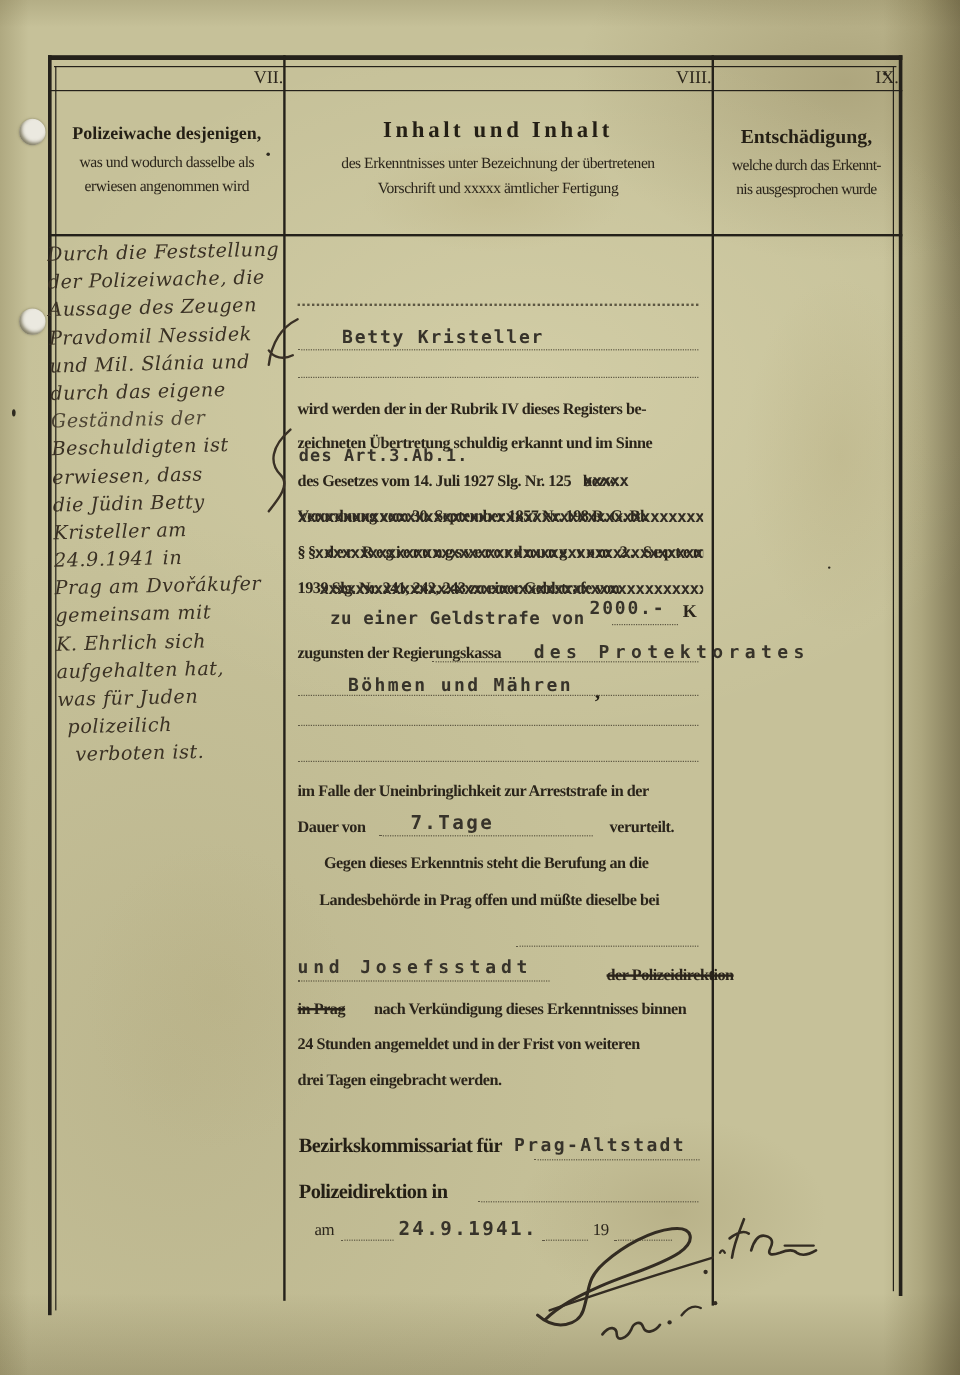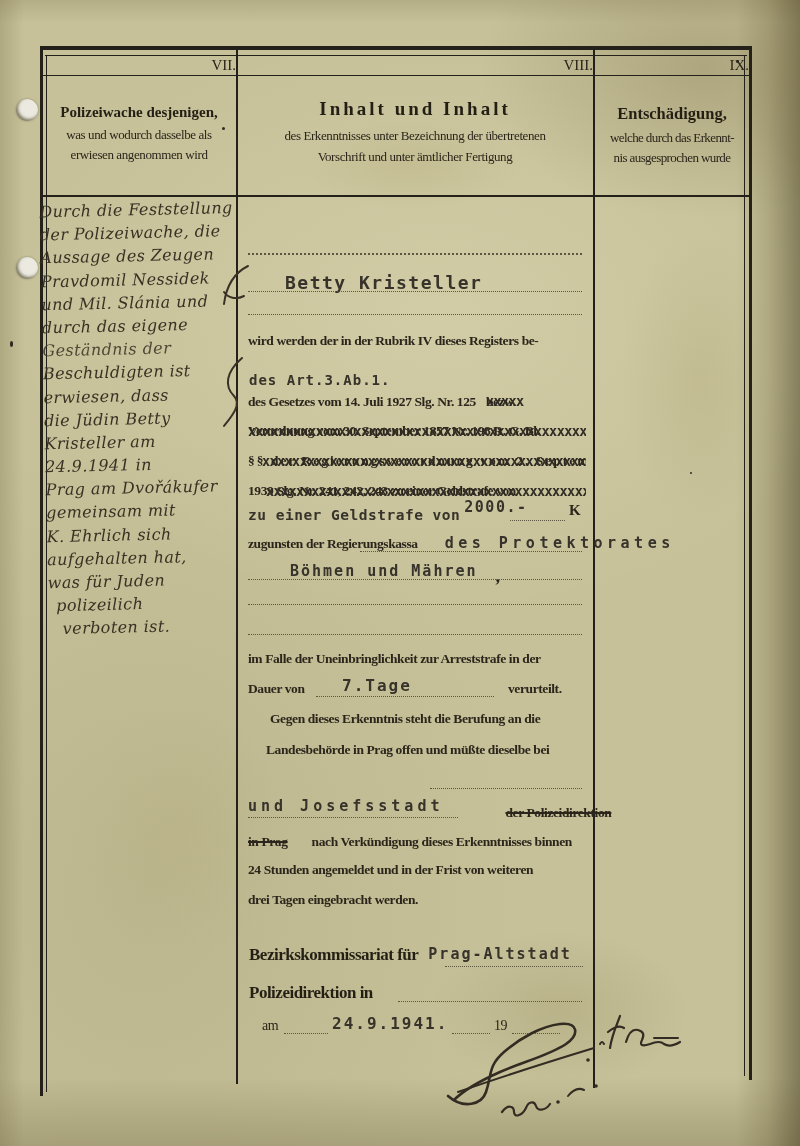--- a/index.html
+++ b/index.html
@@ -16,21 +16,21 @@
   .rule{position:absolute;background:#24211a;}
   .blotch{position:absolute;border-radius:50%;pointer-events:none;}
   .hole{position:absolute;width:22px;height:22px;border-radius:50%;background:#ebe9e0;
     box-shadow:inset 2px -2px 3px rgba(95,90,60,.75), 0 0 2px rgba(90,85,55,.6);}
   .speck{position:absolute;background:#2e2a20;border-radius:50%;}
   
   .fr{font-family:"Liberation Serif",serif;font-weight:bold;color:#2b251b;letter-spacing:-0.4px;font-size:13px;white-space:nowrap;}
   .fr-big{font-family:"Liberation Serif",serif;font-weight:bold;color:#241f15;white-space:nowrap;}
   .colnum{font-family:"Liberation Serif",serif;font-size:15px;color:#2b251b;text-align:right;}
   
-  .mono{font-family:"DejaVu Sans Mono",monospace;font-weight:bold;color:#37332a;font-size:18px;letter-spacing:1.5px;white-space:nowrap;}
+  .mono{font-family:"DejaVu Sans Mono",monospace;font-weight:bold;color:#37332a;font-size:15px;letter-spacing:1.5px;white-space:nowrap;}
   
   .hand{font-family:"DejaVu Serif",serif;font-style:italic;color:#3a3124;font-size:16px;letter-spacing:.4px;white-space:nowrap;}
   .hw-line{height:23.2px;line-height:23.2px;}
   .dotted{position:absolute;border-bottom:2px dotted #5d5742;height:0;}
   .lt{text-decoration:line-through;text-decoration-thickness:2px;text-align:center;}
   .struck-line{position:absolute;overflow:hidden;height:22px;width:338px;}
   .xover{position:absolute;left:0;top:2px;font-family:"DejaVu Sans Mono",monospace;font-weight:bold;
     color:#312c24;font-size:13.5px;letter-spacing:-0.6px;white-space:nowrap;}
   .line{position:absolute;white-space:nowrap;}
   svg{display:block;}
@@ -70,21 +70,21 @@
 
   <div class="abs" style="left:48px;top:104px;width:182px;text-align:center;">
     <div class="fr-big" style="font-size:15px;white-space:normal;">Polizeiwache desjenigen,</div>
     <div class="fr" style="font-weight:normal;margin-top:6px;">was und wodurch dasselbe als</div>
     <div class="fr" style="font-weight:normal;margin-top:4px;">erwiesen angenommen wird</div>
   </div>
 
   <div class="abs" style="left:242px;top:98px;width:346px;text-align:center;">
     <div class="fr-big" style="font-size:19px;letter-spacing:3px;">Inhalt und Inhalt</div>
     <div class="fr" style="font-weight:normal;margin-top:8px;">des Erkenntnisses unter Bezeichnung der übertretenen</div>
-    <div class="fr" style="font-weight:normal;margin-top:5px;">Vorschrift und unter ämtlicher Fertigung</div>
+    <div class="fr" style="font-weight:normal;margin-top:5px;">Vorschrift und xxxxx ämtlicher Fertigung</div>
   </div>
 
   <div class="abs" style="left:598px;top:104px;width:148px;text-align:center;">
     <div class="fr-big" style="font-size:16.5px;">Entschädigung,</div>
     <div class="fr" style="font-weight:normal;margin-top:6px;letter-spacing:-0.6px;">welche durch das Erkennt-</div>
     <div class="fr" style="font-weight:normal;margin-top:4px;letter-spacing:-0.6px;">nis ausgesprochen wurde</div>
   </div>
 
   <div class="abs" style="left:44px;top:198px;width:205px;transform:rotate(-1.3deg);">
     <div class="hand hw-line">Durch die Feststellung</div>
@@ -107,20 +107,21 @@
     <div class="hand hw-line" style="margin-left:8px;">polizeilich</div>
     <div class="hand hw-line" style="margin-left:14px;">verboten ist.</div>
   </div>
 
   <div class="dotted" style="left:248px;top:253px;width:334px;"></div>
   <div class="line mono" style="left:285px;top:272px;">Betty Kristeller</div>
   <div class="dotted" style="left:248px;top:291px;width:334px;border-bottom-width:1px;"></div>
   <div class="dotted" style="left:248px;top:314px;width:334px;border-bottom-width:1px;"></div>
 
   <div class="line fr" style="left:248px;top:333px;font-size:13.5px;">wird werden der in der Rubrik IV dieses Registers be-</div>
+  <div class="line fr" style="left:248px;top:361px;font-size:13.5px;">zeichneten Übertretung schuldig erkannt und im Sinne</div>
   <div class="line mono" style="left:249px;top:372px;font-size:14px;letter-spacing:1px;">des Art.3.Ab.1.</div>
   <div class="line" style="left:248px;top:392px;">
     <span class="fr" style="font-size:13.5px;">des Gesetzes vom 14. Juli 1927 Slg. Nr. 125</span>
     <span style="position:relative;display:inline-block;margin-left:6px;">
       <span class="fr" style="font-size:13.5px;">bezw.</span>
       <span class="xover" style="top:1px;">xxxxx</span>
     </span>
   </div>
 
   <div class="struck-line" style="left:248px;top:421px;">
@@ -130,21 +131,21 @@
   <div class="struck-line" style="left:248px;top:451px;">
     <span class="fr" style="font-size:13.5px;letter-spacing:2px;">§§ der Regierungsverordnung vom 2. September</span>
     <span class="xover" style="left:14px;">xxxxxxxxxxxxxxxxxxxxxxxxxxxxxxxxxxxxxxxxxxxxxxxxxxxx</span>
   </div>
   <div class="struck-line" style="left:248px;top:481px;">
     <span class="fr" style="font-size:13.5px;">1939 Slg. Nr. 241, 242, 243 zu einer Geldstrafe von</span>
     <span class="xover" style="left:18px;">xxxxxxxxxxxxxxxxxxxxxxxxxxxxxxxxxxxxxxxxxxxxxxxxxxxx</span>
   </div>
 
   <div class="line" style="left:248px;top:506px;">
-    <span class="mono" style="font-size:14.5px;letter-spacing:.5px;">zu einer Geldstrafe von</span>
+    <span class="mono" style="font-size:14.5px;letter-spacing:.5px;margin-left:27px;">zu einer Geldstrafe von</span>
     <span class="mono" style="position:relative;top:-8px;font-size:15px;">2000.-</span>
   </div>
   <div class="dotted" style="left:510px;top:520px;width:55px;border-bottom-width:1px;"></div>
   <div class="line fr" style="left:569px;top:502px;font-size:15px;">K</div>
 
   <div class="line" style="left:248px;top:534px;">
     <span class="fr" style="font-size:13.5px;">zugunsten der Regierungskassa</span>
     <span class="mono" style="font-size:15px;letter-spacing:4.5px;margin-left:23px;position:relative;z-index:3;text-align:center;">des Protektorates</span>
   </div>
   <div class="dotted" style="left:360px;top:551px;width:222px;border-bottom-width:1px;"></div>

